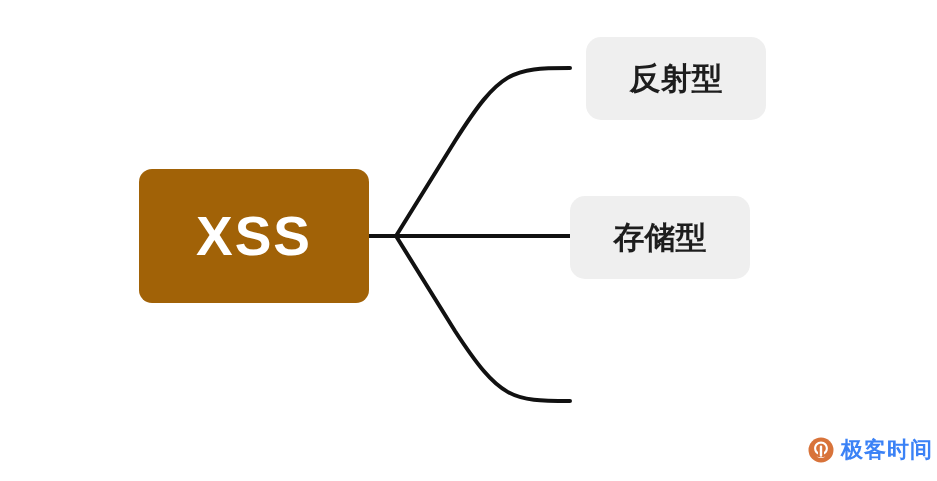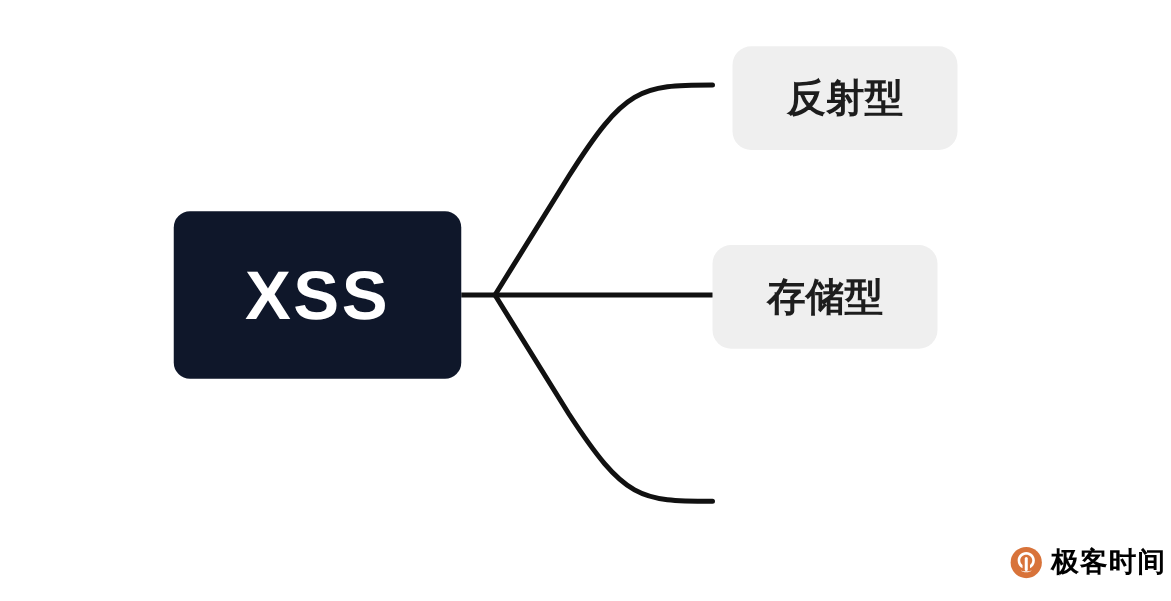--- a/index.html
+++ b/index.html
@@ -27,21 +27,21 @@
     pointer-events: none;
   }
   .node {
     position: absolute;
     display: flex;
     align-items: center;
     justify-content: center;
     box-sizing: border-box;
   }
   .node-root {
-    background: #0f172a;
+    background: #a16207;
     border-radius: 13px;
     color: #ffffff;
   }
   .node-root .node-label {
     font-size: 55px;
     font-weight: bold;
     letter-spacing: 2px;
     line-height: 1;
     color: #ffffff;
   }
@@ -65,21 +65,21 @@
     gap: 7px;
   }
   #brand .brand-mark {
     width: 26px;
     height: 26px;
     flex: 0 0 26px;
   }
   #brand .brand-text {
     font-size: 22px;
     font-weight: bold;
-    color: #000000;
+    color: #3b82f6;
     letter-spacing: 1px;
     line-height: 1;
     white-space: nowrap;
   }
 </style>
 </head>
 <body>
 
 <div id="canvas">
 

